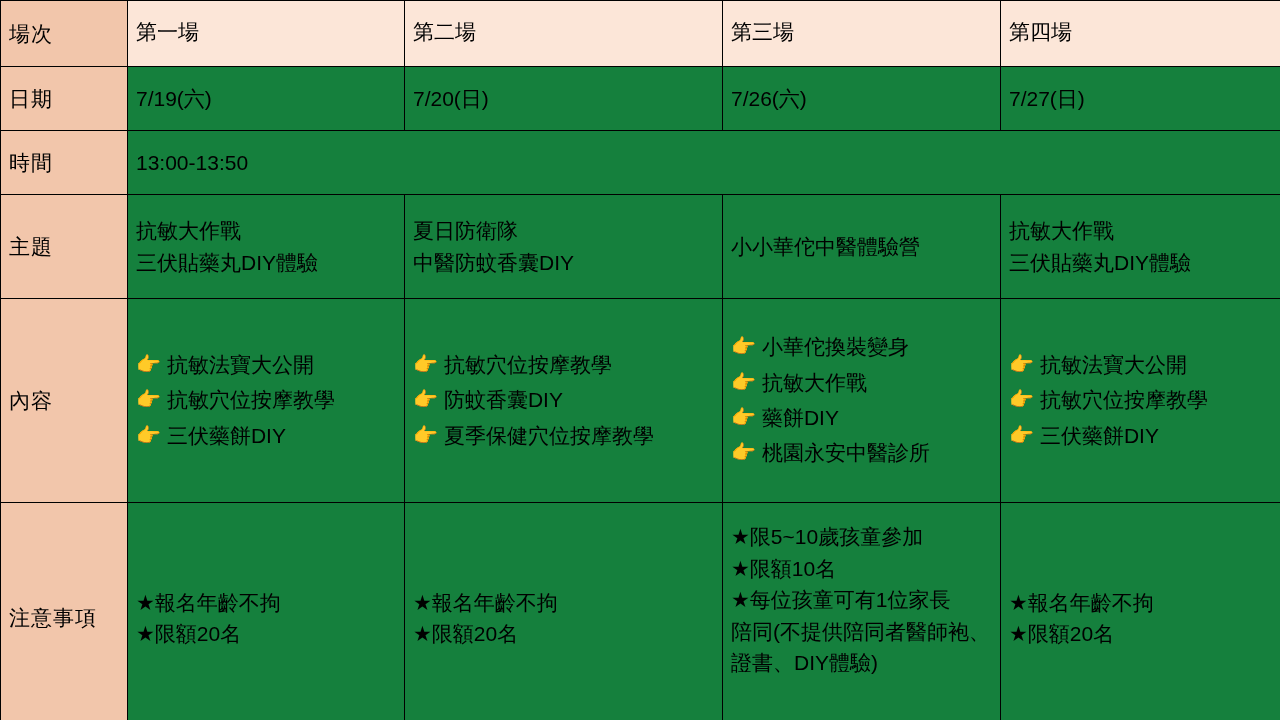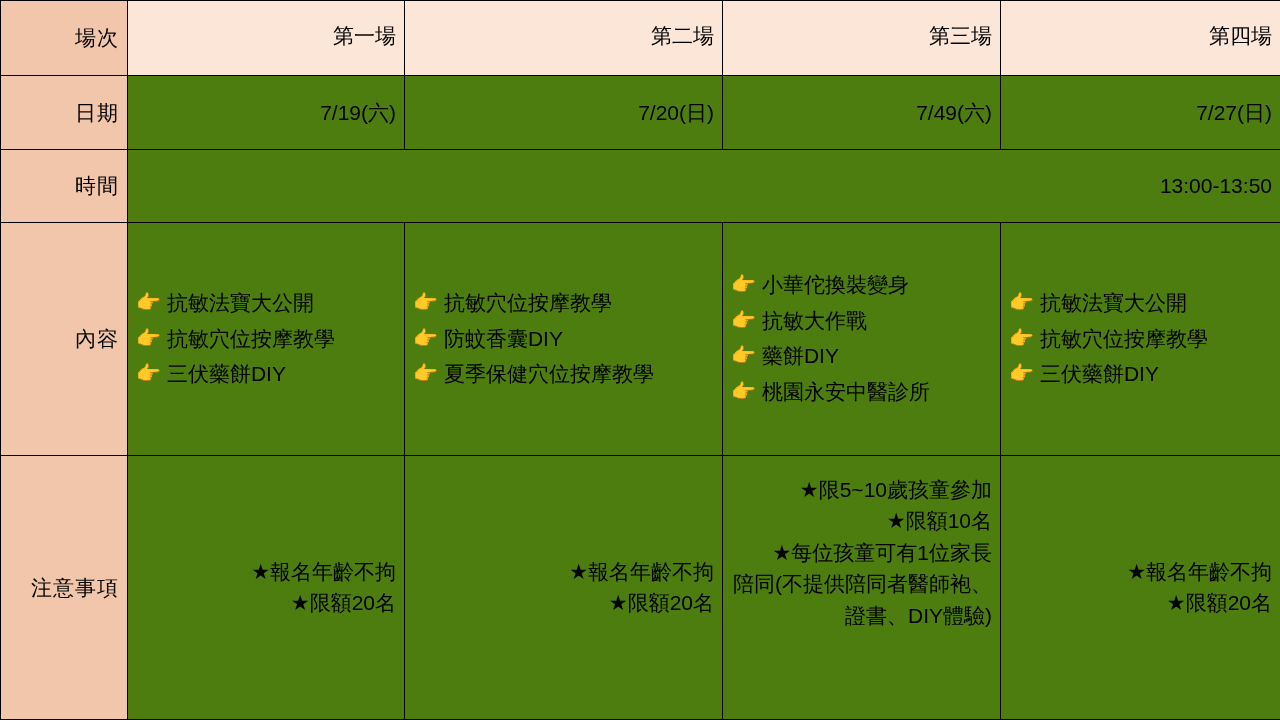--- a/index.html
+++ b/index.html
@@ -16,21 +16,21 @@
   }
   table.schedule {
     width: 1280px;
     height: 720px;
     border-collapse: collapse;
     table-layout: fixed;
   }
   table.schedule td {
     border: 1px solid #000000;
     padding: 4px 8px;
-    text-align: right;
+    text-align: left;
     vertical-align: middle;
     font-size: 21px;
     line-height: 1.5;
   }
   
   col.c-label { width: 127px; }
   col.c-s1 { width: 277px; }
   col.c-s2 { width: 318px; }
   col.c-s3 { width: 278px; }
   col.c-s4 { width: 280px; }
@@ -41,21 +41,21 @@
     font-size: 22px;
     letter-spacing: 1px;
   }
   
   td.session-head {
     background: #fce6d8;
     font-size: 22px;
     font-family: Liberation Mono, monospace;
   }
   td.plain {
-    background: #4d7c0f;
+    background: #15803d;
   }
   
   td.wide {
     font-size: 23px;
   }
   
   td.topic {
     font-size: 21px;
     line-height: 1.6;
   }
@@ -125,26 +125,44 @@
       <td class="rowlabel">場次</td>
       <td class="session-head">第一場</td>
       <td class="session-head">第二場</td>
       <td class="session-head">第三場</td>
       <td class="session-head">第四場</td>
     </tr>
     <tr class="r-date">
       <td class="rowlabel">日期</td>
       <td class="plain">7/19(六)</td>
       <td class="plain">7/20(日)</td>
-      <td class="plain">7/49(六)</td>
+      <td class="plain">7/26(六)</td>
       <td class="plain">7/27(日)</td>
     </tr>
     <tr class="r-time">
       <td class="rowlabel">時間</td>
       <td class="plain wide" colspan="4">13:00-13:50</td>
+    </tr>
+    <tr class="r-topic">
+      <td class="rowlabel">主題</td>
+      <td class="plain topic">
+        <span class="line">抗敏大作戰</span>
+        <span class="line">三伏貼藥丸DIY體驗</span>
+      </td>
+      <td class="plain topic">
+        <span class="line">夏日防衛隊</span>
+        <span class="line">中醫防蚊香囊DIY</span>
+      </td>
+      <td class="plain topic">
+        <span class="line">小小華佗中醫體驗營</span>
+      </td>
+      <td class="plain topic">
+        <span class="line">抗敏大作戰</span>
+        <span class="line">三伏貼藥丸DIY體驗</span>
+      </td>
     </tr>
     <tr class="r-content">
       <td class="rowlabel">內容</td>
       <td class="plain content">
         <ul>
           <li>
               <span class="bullet">👉</span>
               <span>抗敏法寶大公開</span>
             </li>
           <li>

